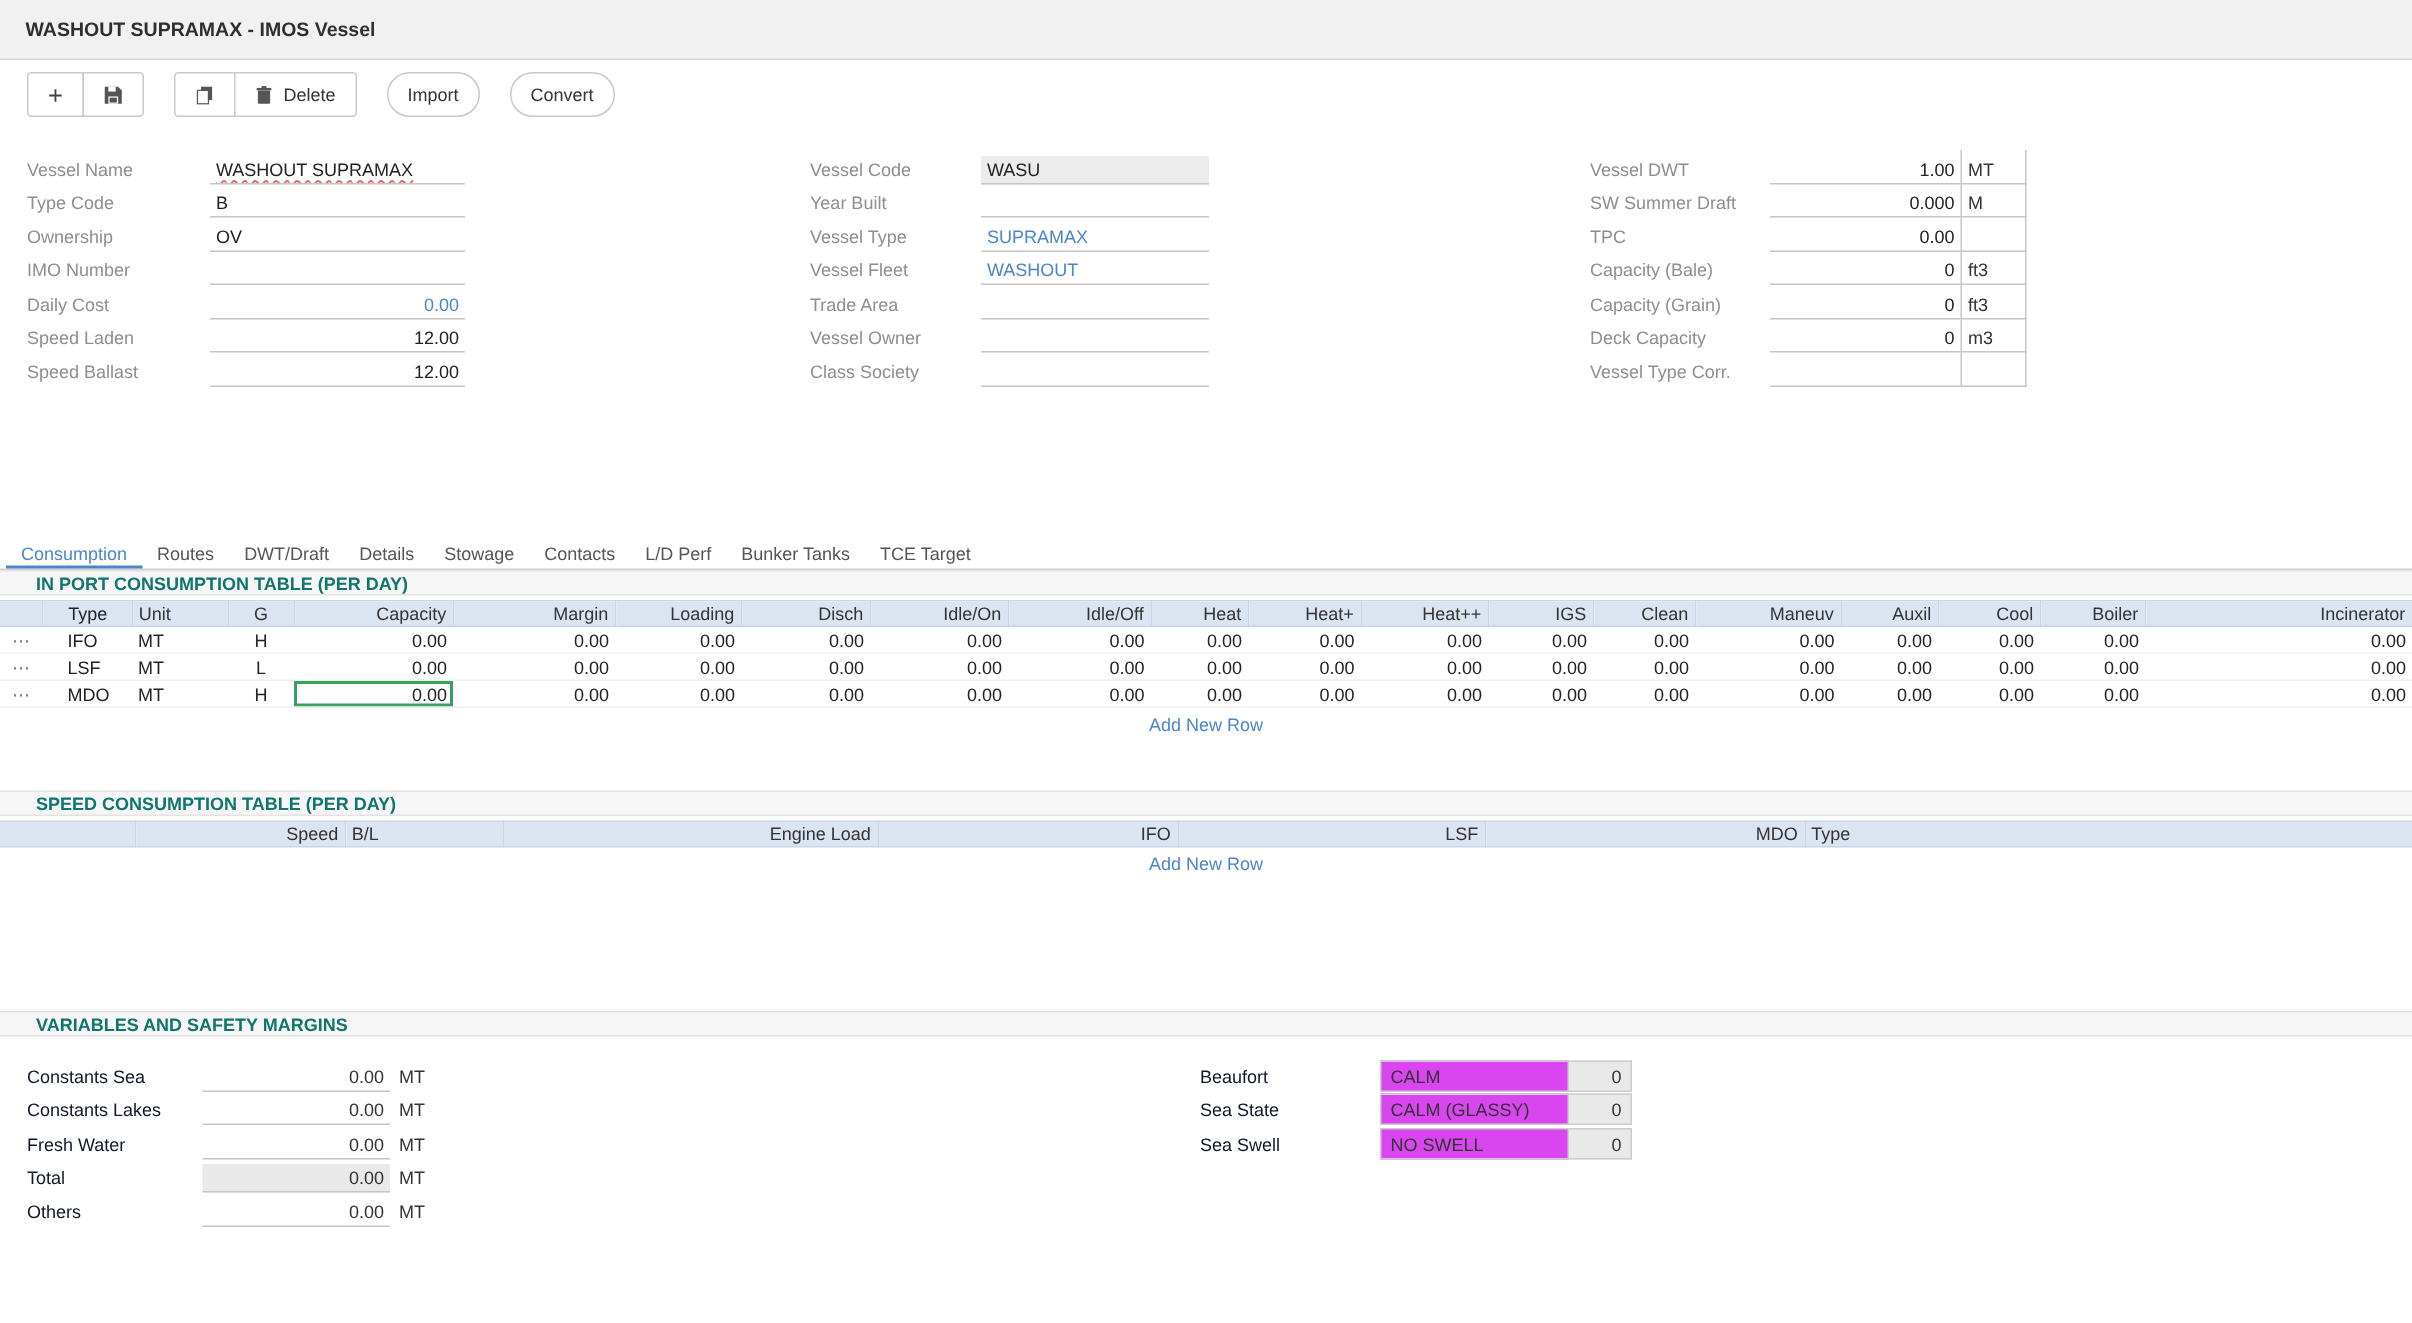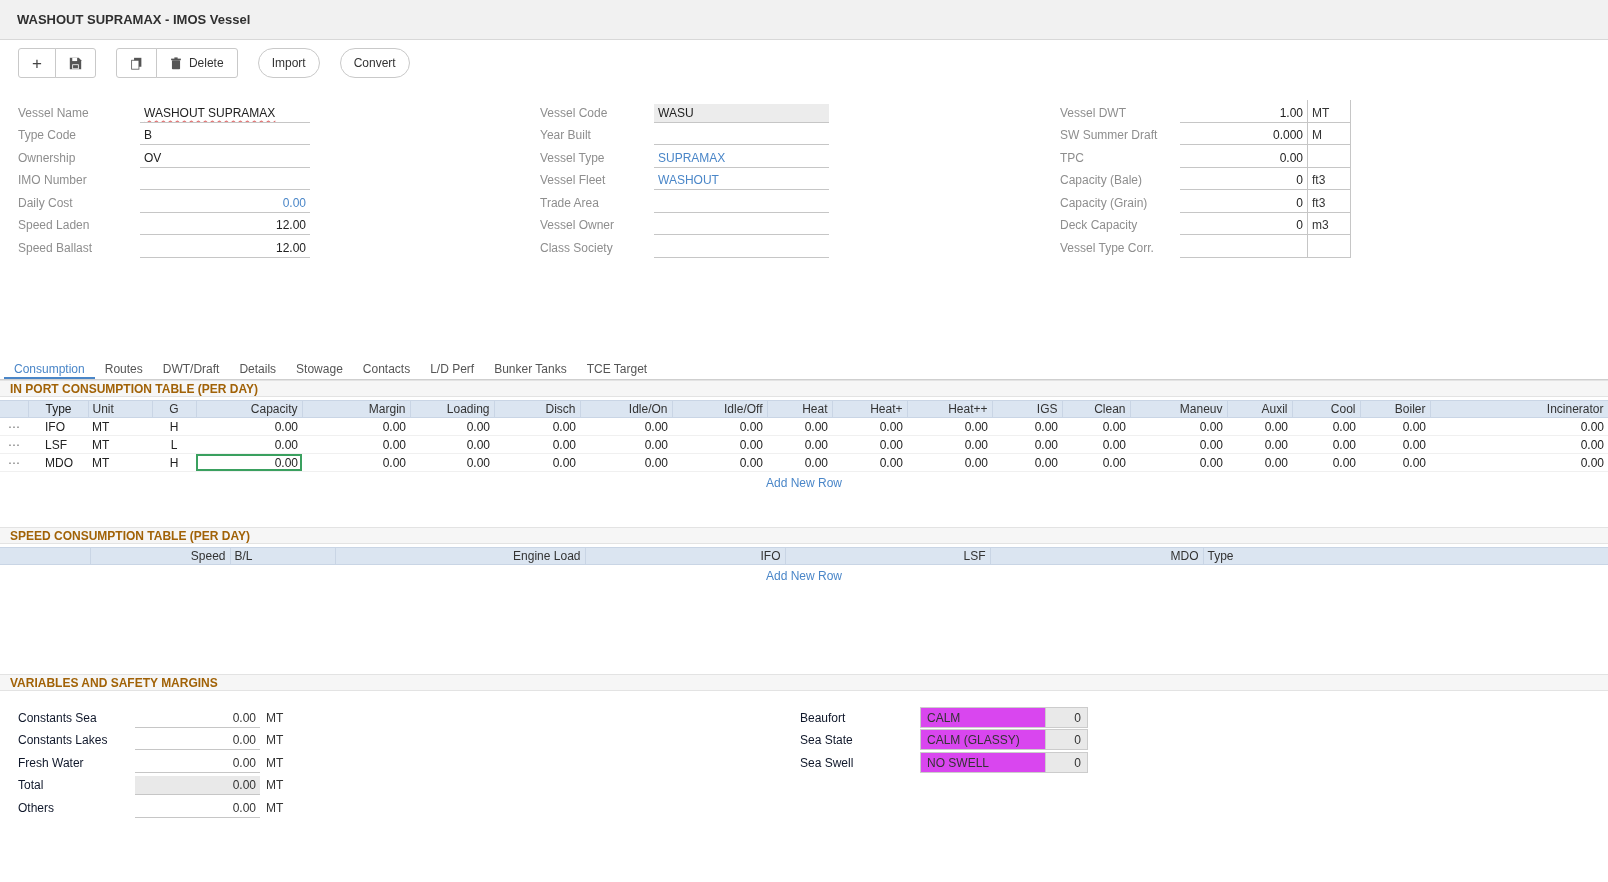--- a/index.html
+++ b/index.html
@@ -23,38 +23,38 @@
   .form-area { position:relative; height:272px; }
   .fcol { position:absolute; top:14px; }
   .frow { display:flex; align-items:flex-end; height:22.5px; }
   .flabel { color:#8e8e8e; padding-bottom:3px; }
   #col-left  .flabel { width:122px; }
   #col-middle .flabel { width:114px; }
   #col-right .flabel { width:120px; }
   .ffield { height:19px; border-bottom:1px solid #c6c6c6; padding:2px 4px 1px;
             color:#222; white-space:nowrap; overflow:hidden;margin-top:29px; }
   #col-left  .ffield { width:170px; }
-  #col-middle .ffield { width:175px; }
+  #col-middle .ffield { width:152px; }
   #col-right .ffield { width:127px; text-align:right; }
   .ffield.num { text-align:right; }
   .ffield.link { color:var(--accent); }
   .ffield.readonly { background:#ececec; }
   .ffield.spell { text-decoration-line:underline; text-decoration-style:wavy;
                   text-decoration-color:#e06b6b; text-underline-offset:3px; }
   .funit { width:44px; height:22.5px; border-left:1px solid #c6c6c6; border-right:1px solid #c6c6c6;
            border-bottom:1px solid #c6c6c6; display:flex; align-items:flex-end;
            padding:0 4px 2px; color:#333; }
 
   .tabs { display:flex; height:22px; border-bottom:1px solid #cfcfcf; padding-left:4px; }
   .tab { padding:4px 10px 0; color:#555; cursor:pointer; white-space:nowrap; }
   .tab.active { color:var(--accent); border-bottom:2px solid var(--accent); }
 
   .section-header { height:17px; background:#f6f6f6; border-top:1px solid #e3e3e3;
-                    border-bottom:1px solid #e3e3e3; font-weight:bold; color:#a16207;
-                    padding:1px 10px; line-height:14px; }
+                    border-bottom:1px solid #e3e3e3; font-weight:bold; color:#0f766e;
+                    padding:1px 24px; line-height:14px; }
 
   table.grid { width:1608px; table-layout:fixed; border-collapse:collapse; margin-top:3px; }
   .grid th { background:var(--table-header-bg); border-top:1px solid #c9d5e5;
              border-bottom:1px solid #c9d5e5; border-right:1px solid #c9d5e5;
              font-weight:normal; height:17px; padding:0 4px; text-align:right;
              color:#333; overflow:hidden; white-space:nowrap; }
   .grid td { height:18px; padding:0 4px; text-align:right; border-bottom:1px solid #f0f0f0;
              color:#222; overflow:hidden; white-space:nowrap; }
   #inport th:nth-child(1), #inport td:nth-child(1) { text-align:center; color:#777; }
   #inport th:nth-child(2), #inport td:nth-child(2) { text-align:left; padding-left:17px; color:#222; }

